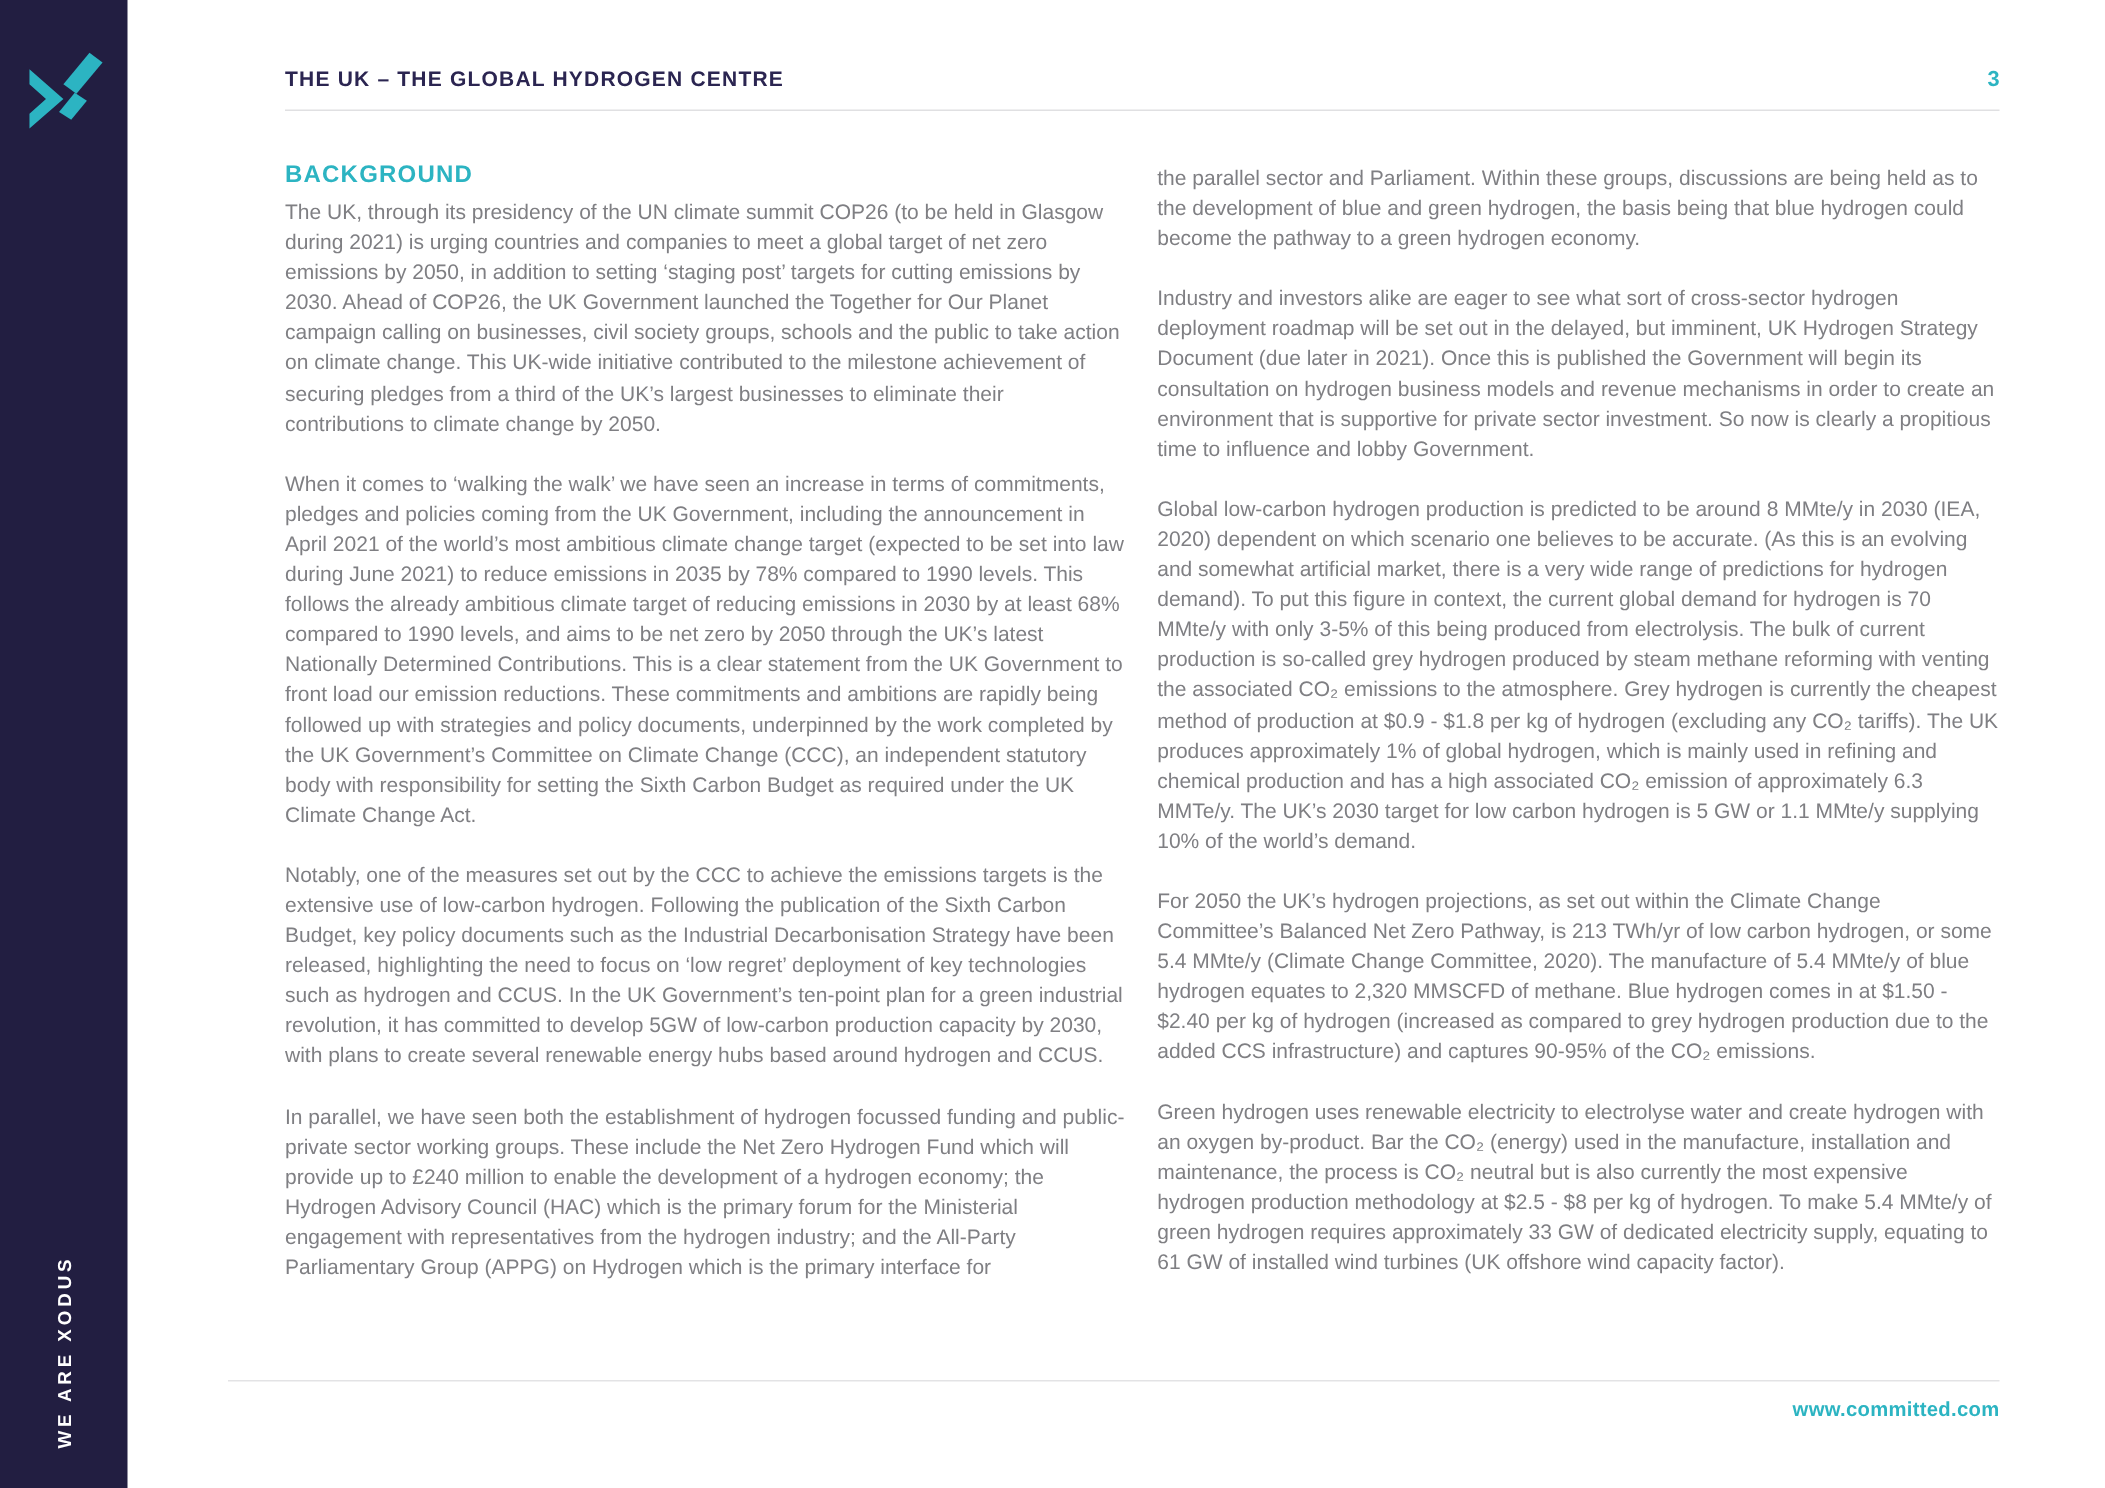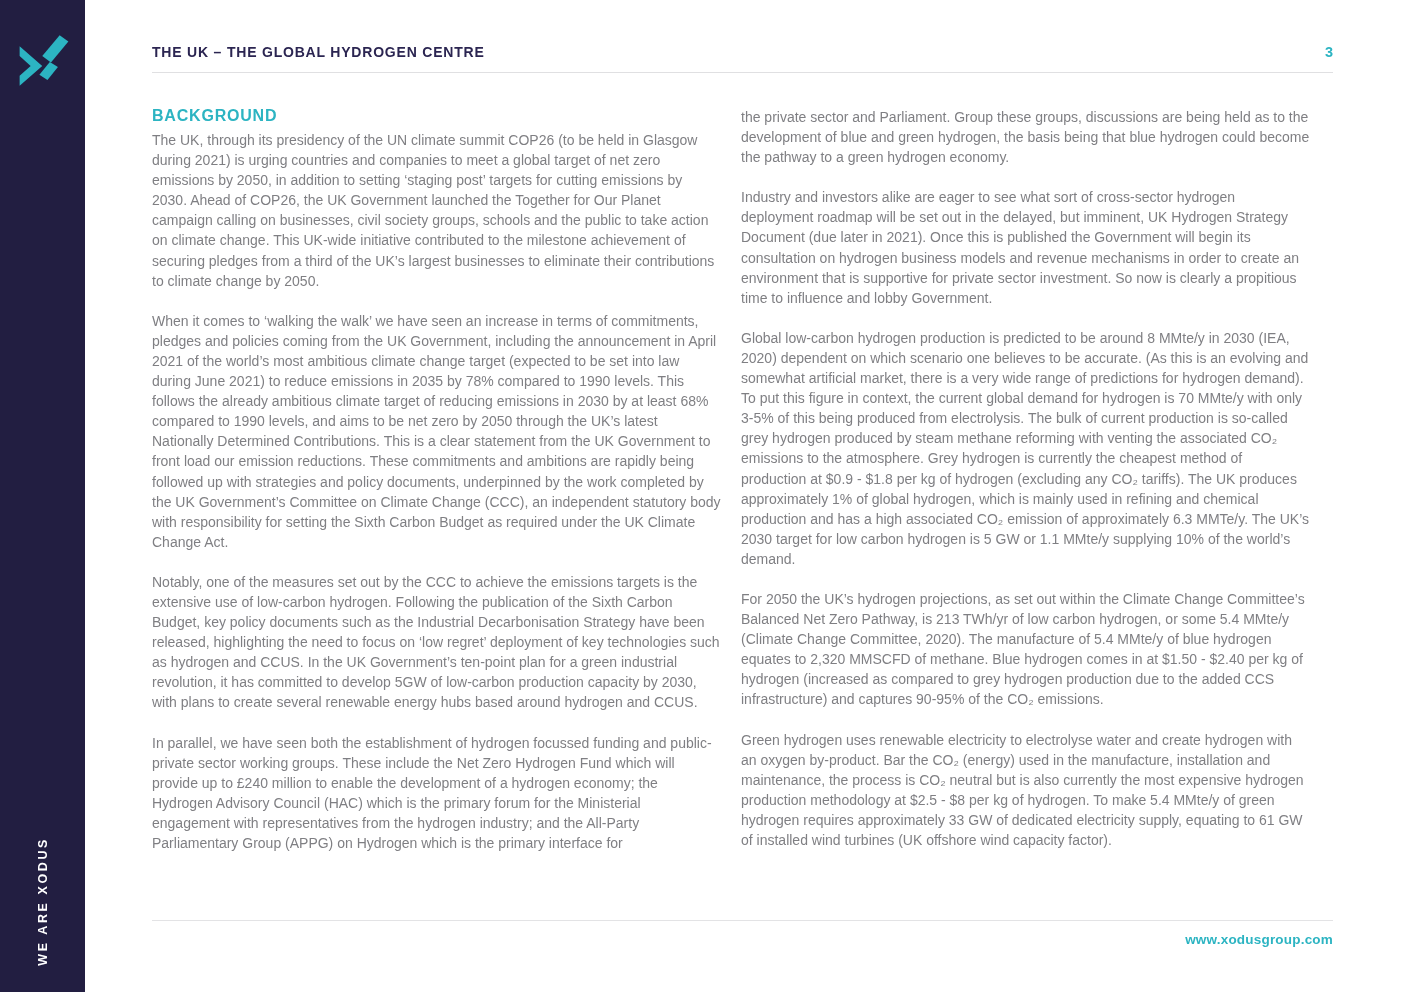--- a/index.html
+++ b/index.html
@@ -29,21 +29,21 @@
     color: #ffffff;
     font-size: 12.5px;
     font-weight: 700;
     letter-spacing: 2.6px;
     white-space: nowrap;
   }
 
   
   .content {
     position: absolute; left: 85px; top: 0; right: 0; bottom: 0;
-    padding: 44px 70px 0 67px;
+    padding: 44px 70px 0 105px;
   }
   .page-header {
     display: flex; justify-content: space-between; align-items: baseline;
   }
   .page-title {
     margin: 0;
     font-size: 14px; font-weight: 700;
     letter-spacing: 0.8px;
     color: #2B2551;
   }
@@ -124,25 +124,25 @@
   <div class="columns">
     <section class="col left-col">
       <h2 class="section-heading">BACKGROUND</h2>
       <p>The UK, through its presidency of the UN climate summit COP26 (to be held in Glasgow during 2021) is urging countries and companies to meet a global target of net zero emissions by 2050, in addition to setting ‘staging post’ targets for cutting emissions by 2030. Ahead of COP26, the UK Government launched the Together for Our Planet campaign calling on businesses, civil society groups, schools and the public to take action on climate change. This UK-wide initiative contributed to the milestone achievement of securing pledges from a third of the UK’s largest businesses to eliminate their contributions to climate change by 2050.</p>
       <p>When it comes to ‘walking the walk’ we have seen an increase in terms of commitments, pledges and policies coming from the UK Government, including the announcement in April 2021 of the world’s most ambitious climate change target (expected to be set into law during June 2021) to reduce emissions in 2035 by 78% compared to 1990 levels. This follows the already ambitious climate target of reducing emissions in 2030 by at least 68% compared to 1990 levels, and aims to be net zero by 2050 through the UK’s latest Nationally Determined Contributions. This is a clear statement from the UK Government to front load our emission reductions. These commitments and ambitions are rapidly being followed up with strategies and policy documents, underpinned by the work completed by the UK Government’s Committee on Climate Change (CCC), an independent statutory body with responsibility for setting the Sixth Carbon Budget as required under the UK Climate Change Act.</p>
       <p>Notably, one of the measures set out by the CCC to achieve the emissions targets is the extensive use of low-carbon hydrogen. Following the publication of the Sixth Carbon Budget, key policy documents such as the Industrial Decarbonisation Strategy have been released, highlighting the need to focus on ‘low regret’ deployment of key technologies such as hydrogen and CCUS. In the UK Government’s ten-point plan for a green industrial revolution, it has committed to develop 5GW of low-carbon production capacity by 2030, with plans to create several renewable energy hubs based around hydrogen and CCUS.</p>
       <p>In parallel, we have seen both the establishment of hydrogen focussed funding and public-private sector working groups. These include the Net Zero Hydrogen Fund which will provide up to £240 million to enable the development of a hydrogen economy; the Hydrogen Advisory Council (HAC) which is the primary forum for the Ministerial engagement with representatives from the hydrogen industry; and the All-Party Parliamentary Group (APPG) on Hydrogen which is the primary interface for</p>
     </section>
 
     <section class="col right-col">
-      <p>the private sector and Parliament. Group these groups, discussions are being held as to the development of blue and green hydrogen, the basis being that blue hydrogen could become the pathway to a green hydrogen economy.</p>
+      <p>the parallel sector and Parliament. Within these groups, discussions are being held as to the development of blue and green hydrogen, the basis being that blue hydrogen could become the pathway to a green hydrogen economy.</p>
       <p>Industry and investors alike are eager to see what sort of cross-sector hydrogen deployment roadmap will be set out in the delayed, but imminent, UK Hydrogen Strategy Document (due later in 2021). Once this is published the Government will begin its consultation on hydrogen business models and revenue mechanisms in order to create an environment that is supportive for private sector investment. So now is clearly a propitious time to influence and lobby Government.</p>
       <p>Global low-carbon hydrogen production is predicted to be around 8 MMte/y in 2030 (IEA, 2020) dependent on which scenario one believes to be accurate. (As this is an evolving and somewhat artificial market, there is a very wide range of predictions for hydrogen demand). To put this figure in context, the current global demand for hydrogen is 70 MMte/y with only 3-5% of this being produced from electrolysis. The bulk of current production is so-called grey hydrogen produced by steam methane reforming with venting the associated CO₂ emissions to the atmosphere. Grey hydrogen is currently the cheapest method of production at $0.9 - $1.8 per kg of hydrogen (excluding any CO₂ tariffs). The UK produces approximately 1% of global hydrogen, which is mainly used in refining and chemical production and has a high associated CO₂ emission of approximately 6.3 MMTe/y. The UK’s 2030 target for low carbon hydrogen is 5 GW or 1.1 MMte/y supplying 10% of the world’s demand.</p>
       <p>For 2050 the UK’s hydrogen projections, as set out within the Climate Change Committee’s Balanced Net Zero Pathway, is 213 TWh/yr of low carbon hydrogen, or some 5.4 MMte/y (Climate Change Committee, 2020). The manufacture of 5.4 MMte/y of blue hydrogen equates to 2,320 MMSCFD of methane. Blue hydrogen comes in at $1.50 - $2.40 per kg of hydrogen (increased as compared to grey hydrogen production due to the added CCS infrastructure) and captures 90-95% of the CO₂ emissions.</p>
       <p>Green hydrogen uses renewable electricity to electrolyse water and create hydrogen with an oxygen by-product. Bar the CO₂ (energy) used in the manufacture, installation and maintenance, the process is CO₂ neutral but is also currently the most expensive hydrogen production methodology at $2.5 - $8 per kg of hydrogen. To make 5.4 MMte/y of green hydrogen requires approximately 33 GW of dedicated electricity supply, equating to 61 GW of installed wind turbines (UK offshore wind capacity factor).</p>
     </section>
   </div>
 </main>
 
 <footer class="page-footer">
   <hr class="footer-rule">
-  <a class="website-link">www.xodusgroup.com</a>
+  <a class="website-link">www.committed.com</a>
 </footer>
 
 </body></html>

